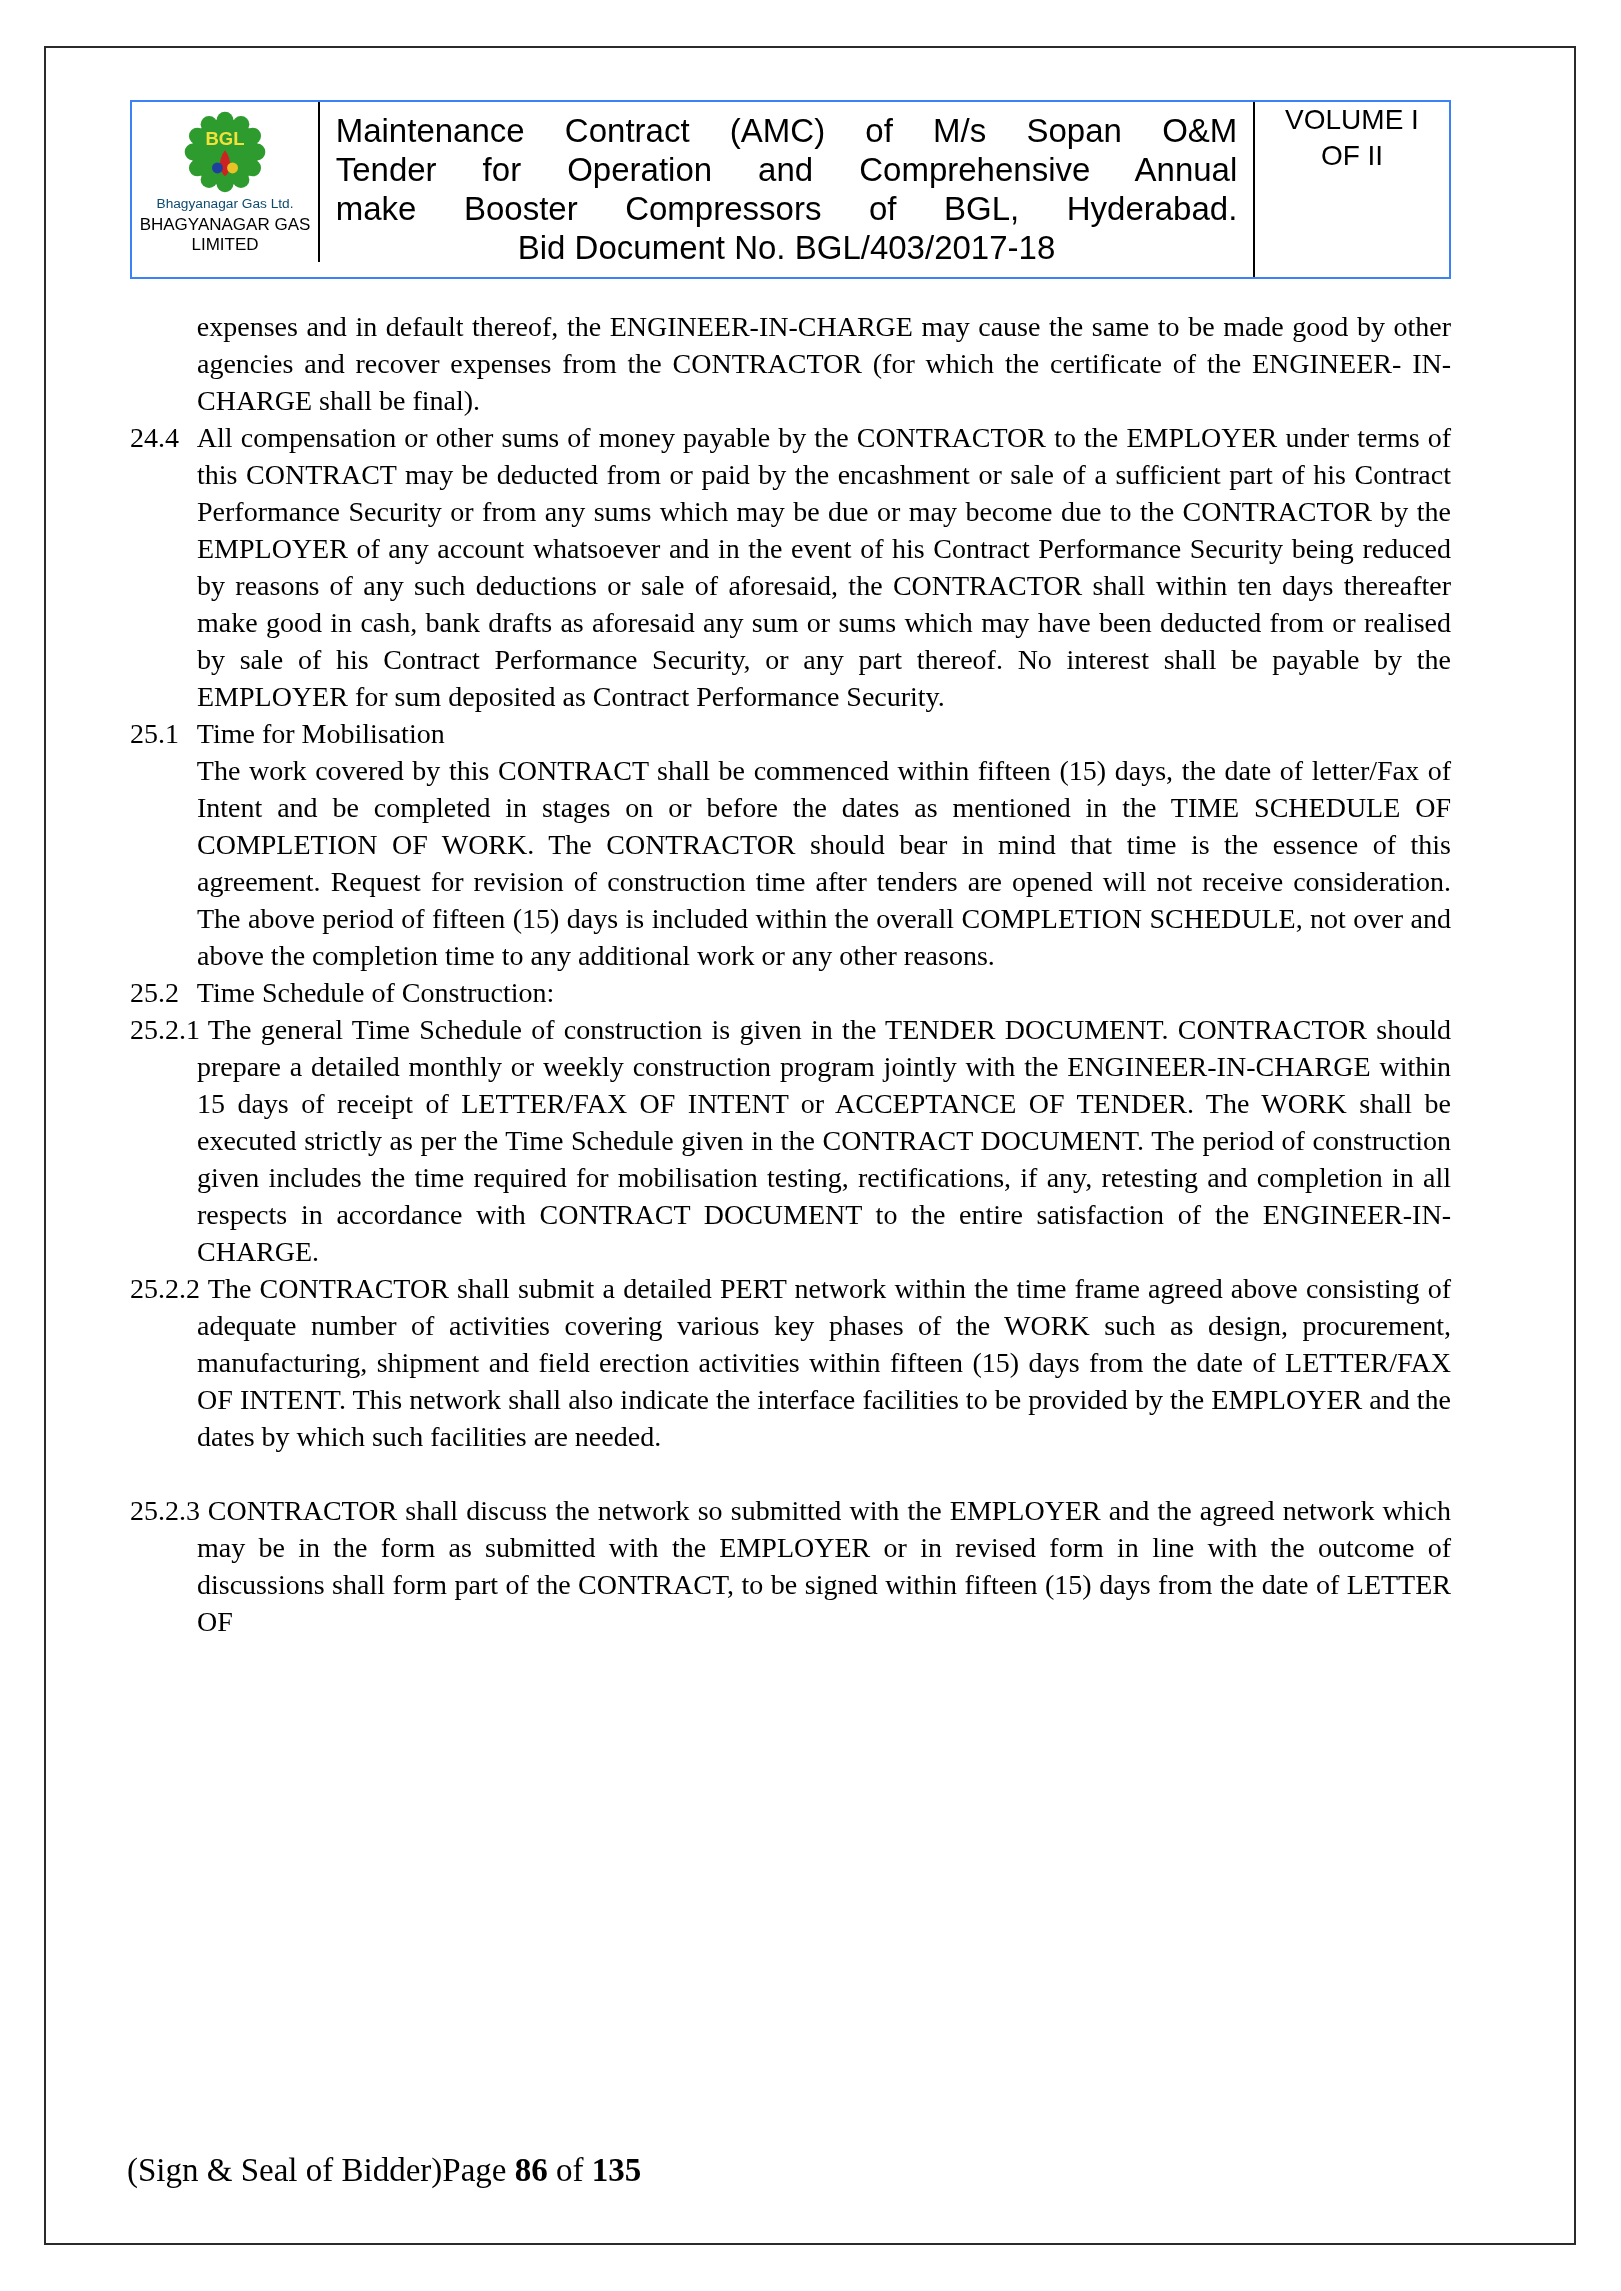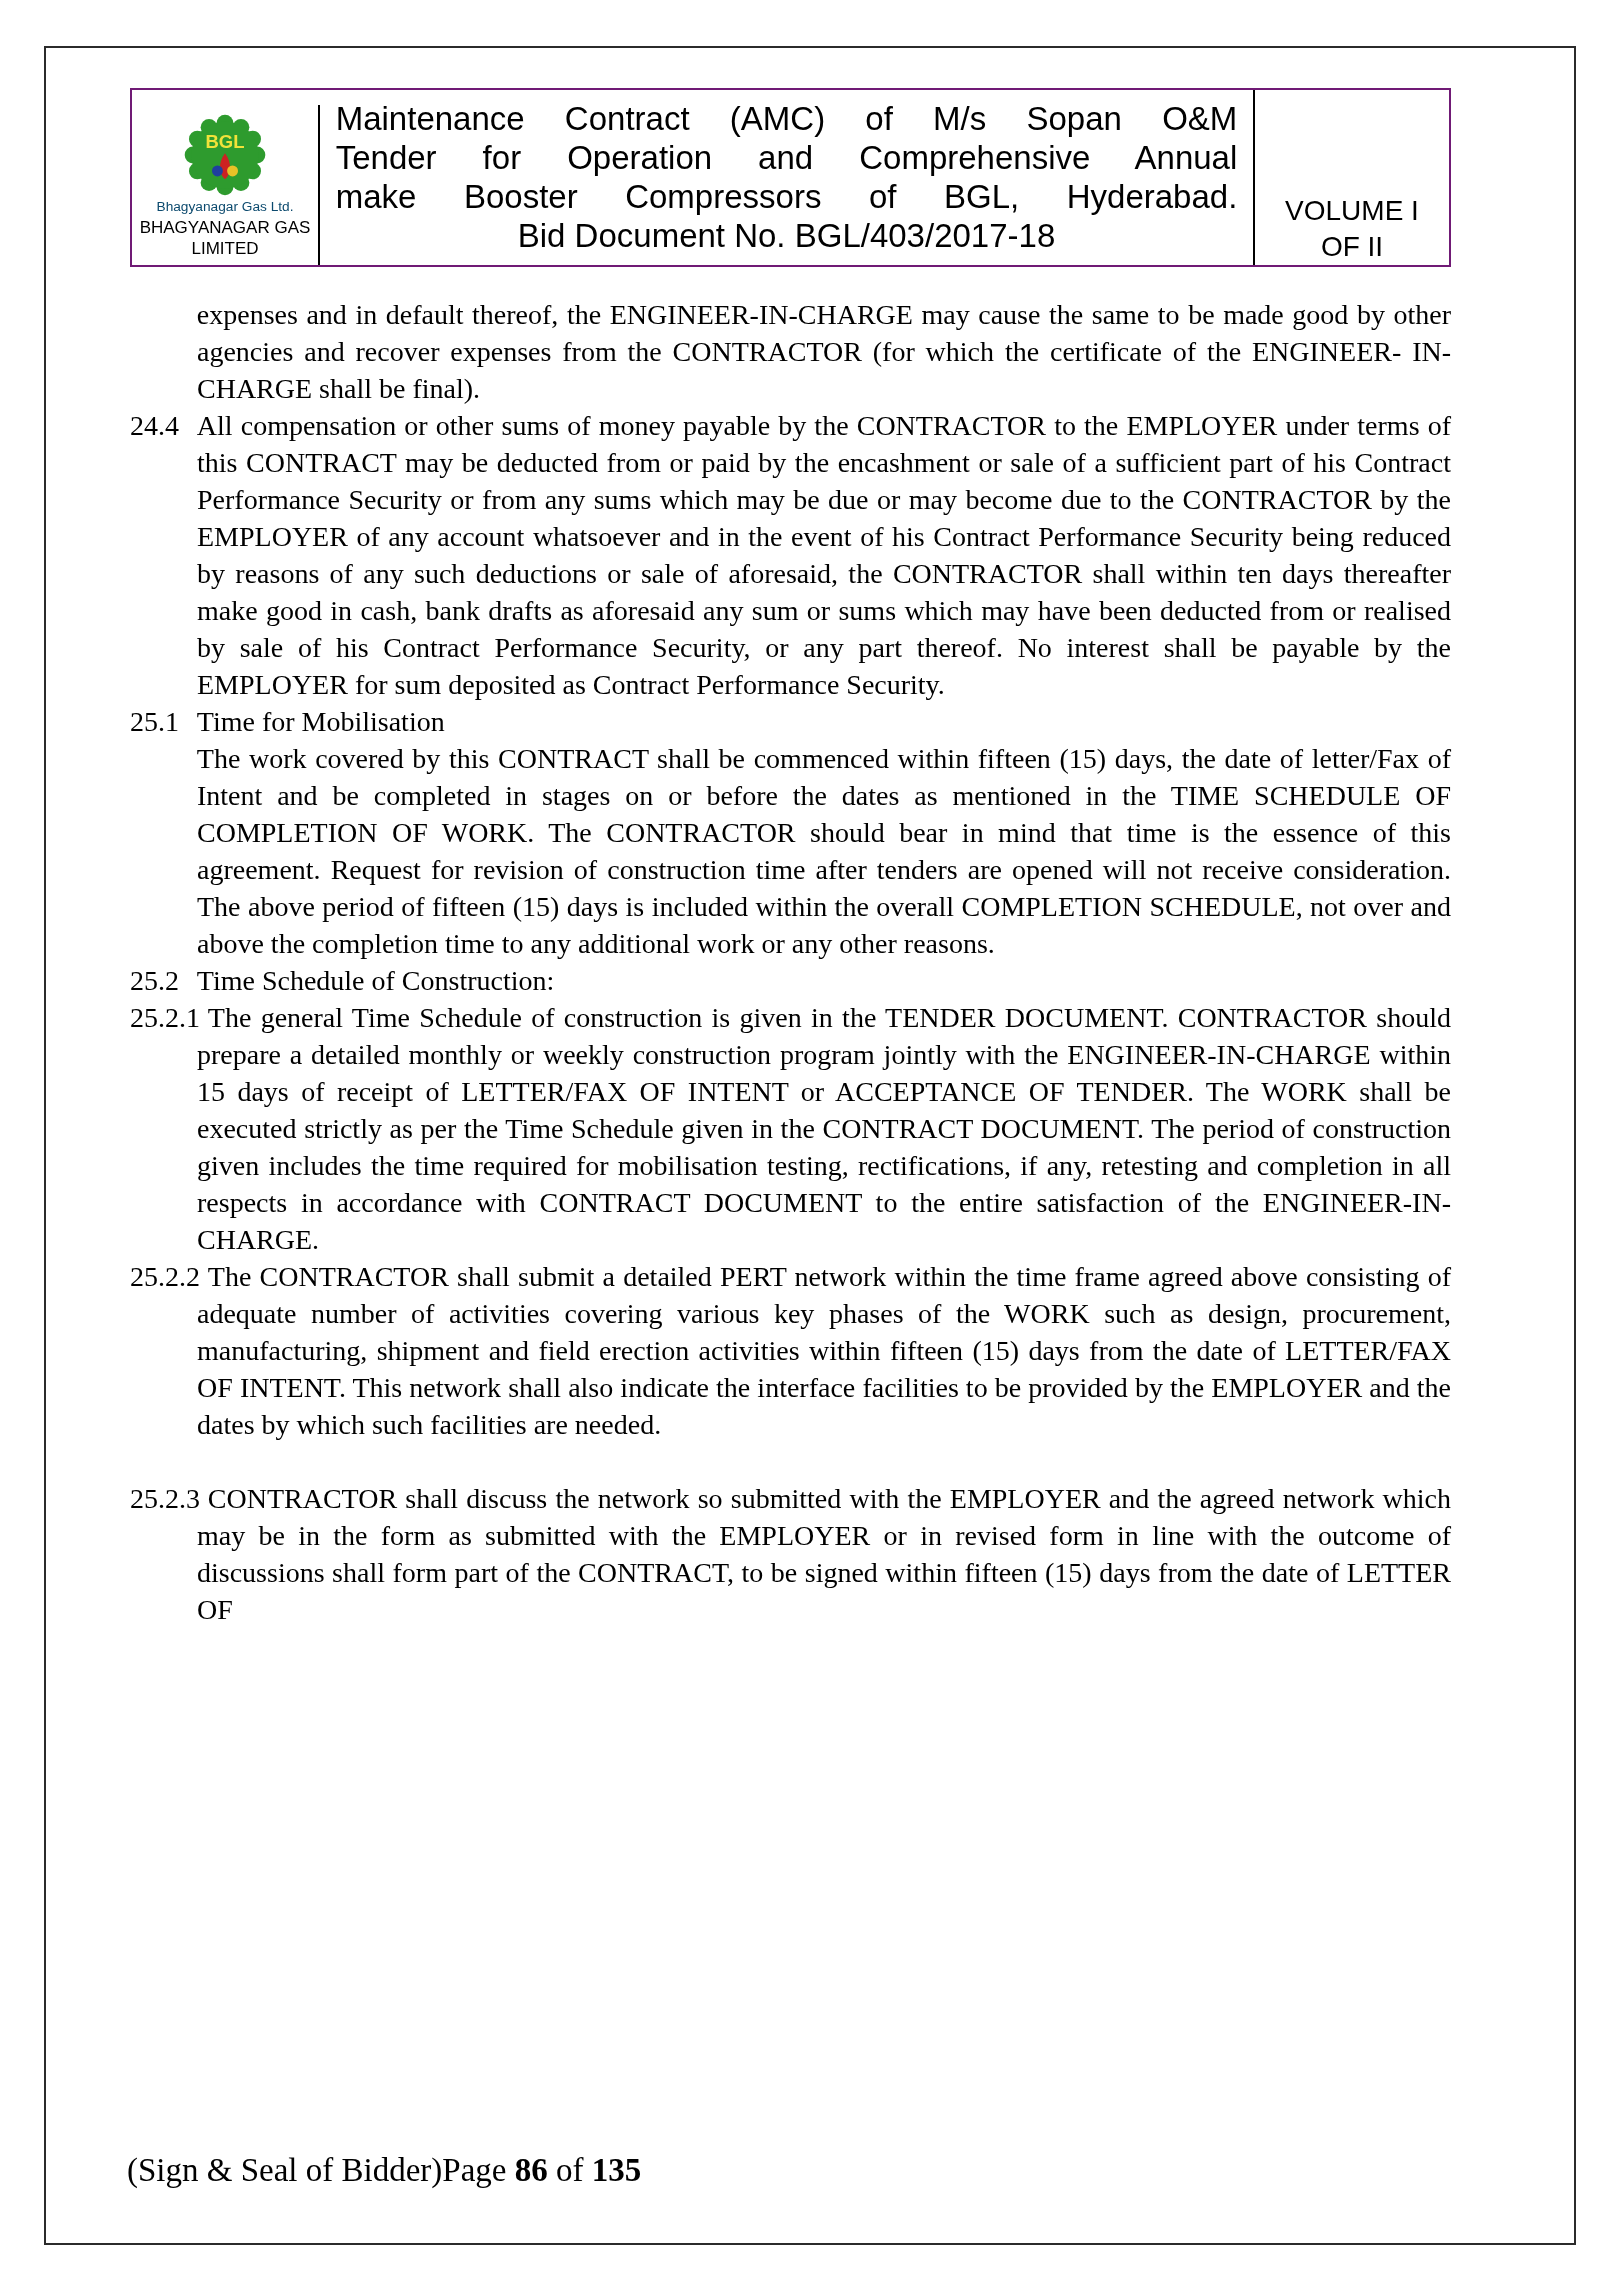--- a/index.html
+++ b/index.html
@@ -19,22 +19,23 @@
     border: 2px solid #2b2b2b;
   }
   .content {
     position: absolute;
     left: 130px; top: 88px;
     width: 1321px;
   }
   
   .header-table {
     display: flex;
-    border: 2px solid #701a75;
-    align-items: flex-end;
+    border: 2px solid #3b82f6;
+    align-items: flex-start;
+    margin-top: 12px;
   }
   .cell { border-right: 2px solid #000; }
   .cell:last-child { border-right: none; }
   .logo-cell {
     width: 188px;
     padding: 7.8px 5.9px 5.9px 5.9px;
     display: flex;
     flex-direction: column;
     align-items: center;
     justify-content: center;

